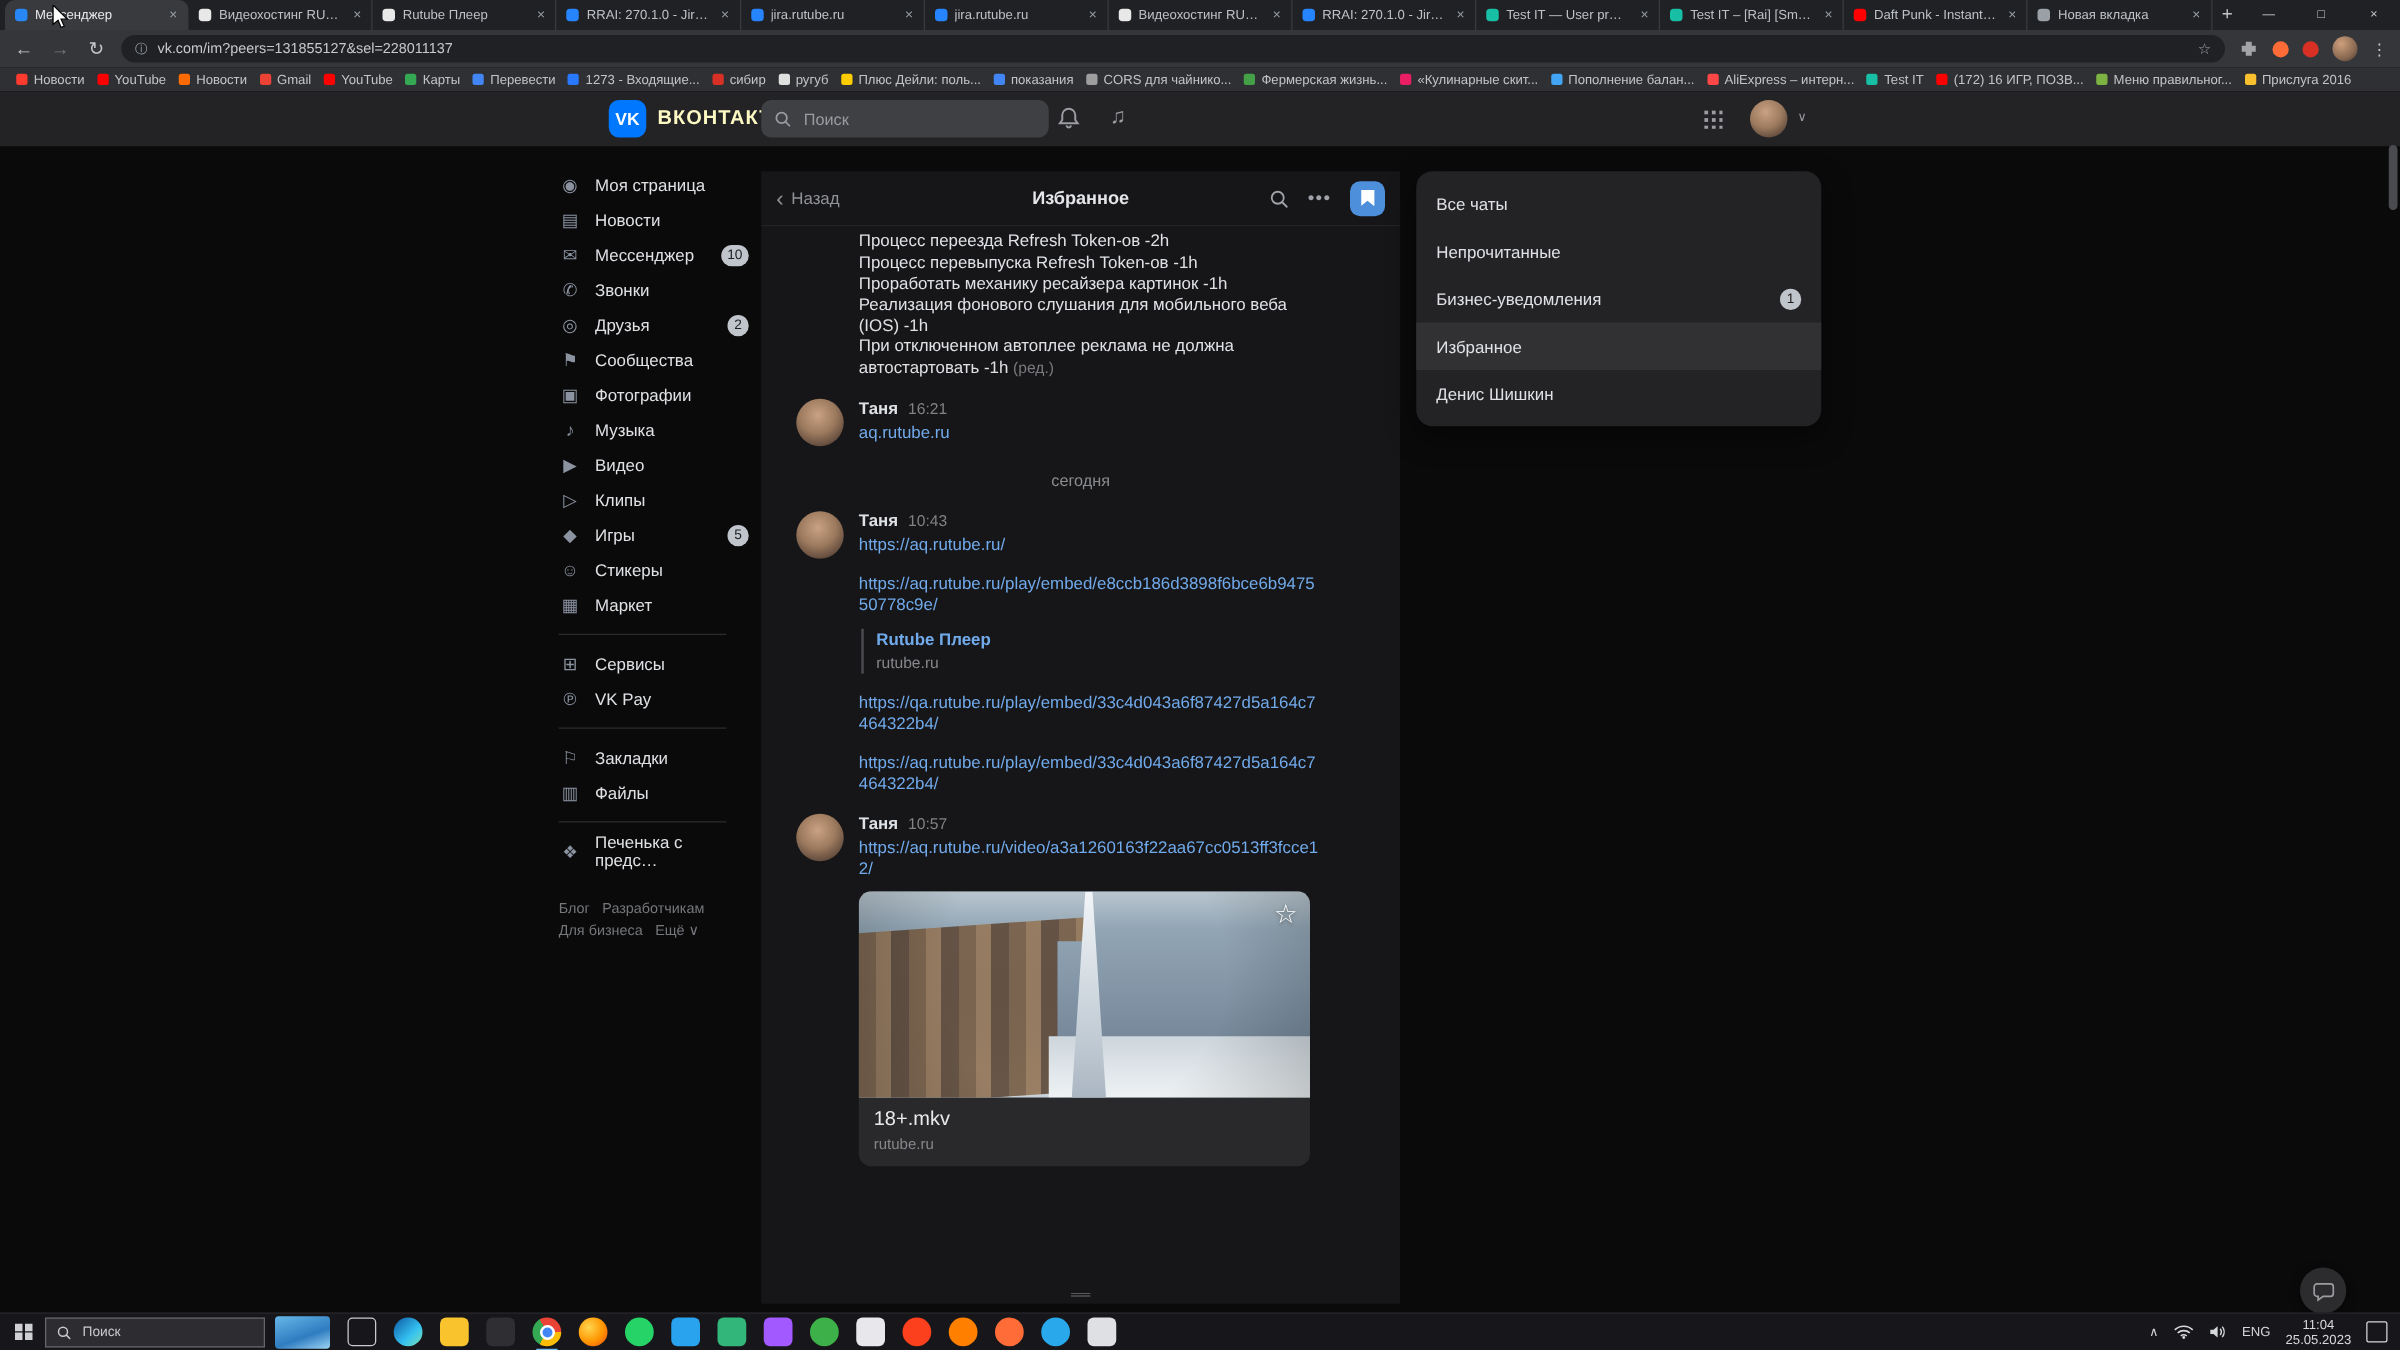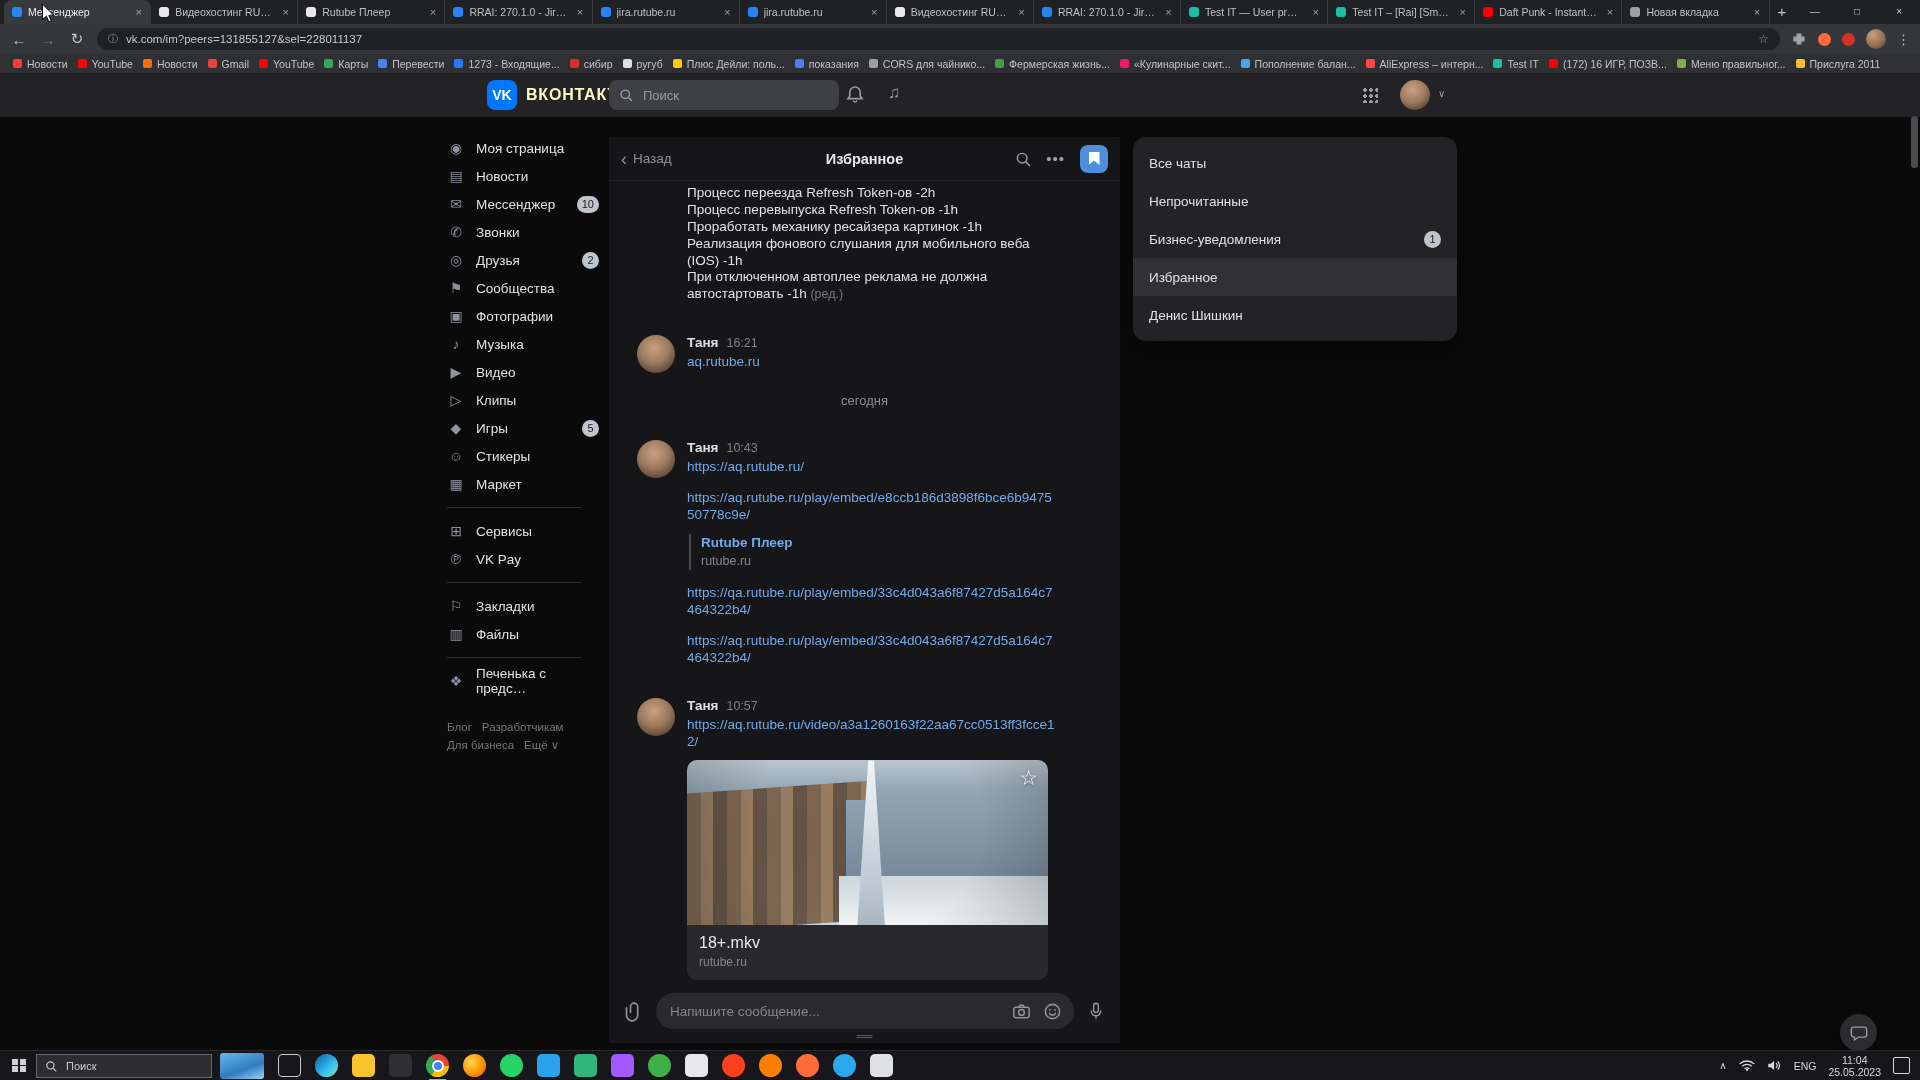--- a/index.html
+++ b/index.html
@@ -53,21 +53,21 @@
   .chat{position:absolute;left:609px;top:64px;width:511px;height:906px;background:#161618;display:flex;flex-direction:column;}
   .chat-hdr{height:43px;flex:none;display:flex;align-items:center;padding:0 12px;position:relative;border-bottom:1px solid #222225;}
   .back{display:flex;align-items:center;gap:6px;color:#8f9296;font-size:13.5px;z-index:1;}
   .back-ch{font-size:18px;line-height:1;}
   .chat-title{position:absolute;left:0;right:0;text-align:center;color:#e4e6e9;font-weight:bold;font-size:14.5px;pointer-events:none;}
   .chat-hdr-right{margin-left:auto;display:flex;align-items:center;gap:15px;z-index:1;}
   .dots3{color:#9fa2a8;font-size:15px;letter-spacing:1px;}
   .bm-btn{width:28px;height:28px;border-radius:8px;background:#4e8fdb;display:flex;align-items:center;justify-content:center;border:none;}
   .bm-shape{width:11px;height:13px;background:#fff;clip-path:polygon(0 0,100% 0,100% 100%,50% 66%,0 100%);}
   .msgs{flex:1;overflow:hidden;padding:4px 0 0 28px;}
-  .msg{display:flex;gap:12px;margin-top:32px;padding-right:40px;}
+  .msg{display:flex;gap:12px;margin-top:16px;padding-right:40px;}
   .msg .avatar{width:38px;height:38px;border-radius:50%;flex:none;background:radial-gradient(circle at 45% 35%,#caa183 0%,#9c7a5e 45%,#5c463a 80%,#3d2f27 100%);}
   .msg .body{width:368px;}
   .cont{margin-top:0;}
   .cont .body{margin-left:50px;}
   .meta{display:flex;align-items:baseline;gap:8px;margin-bottom:3px;}
   .author{color:#dde0e4;font-weight:bold;font-size:13.5px;}
   .time{color:#808285;font-size:12.5px;}
   .mtext{color:#dfe1e5;font-size:13.5px;line-height:1.25;}
   .mtext .txt{white-space:pre-line;}
   .edited{color:#77797c;font-size:12.5px;}
@@ -295,21 +295,21 @@
     <span class="bm">
         <i class="bm-ic" style="background: rgb(255, 0, 0);"></i>
         <span>(172) 16 ИГР, ПОЗВ...</span>
       </span>
     <span class="bm">
         <i class="bm-ic" style="background: rgb(124, 179, 66);"></i>
         <span>Меню правильног...</span>
       </span>
     <span class="bm">
         <i class="bm-ic" style="background: rgb(251, 192, 45);"></i>
-        <span>Прислуга 2011</span>
+        <span>Прислуга 2016</span>
       </span>
   </div>
 
   <div class="page">
 
     <div class="vk-header">
       <div class="vk-logo">
         <span class="vk-badge">VK</span>
         <span class="vk-name">ВКОНТАКТЕ</span>
       </div>
@@ -495,44 +495,20 @@
               </div>
               <div class="vcap">
                 <div class="vname">18+.mkv</div>
                 <div class="vdom">rutube.ru</div>
               </div>
             </div>
           </div>
         </div>
       </div>
 
-      <div class="chat-input">
-        <svg width="21" height="21" viewBox="0 0 21 21">
-            <path d="M7.5 11.5V5.8a3.6 3.6 0 0 1 7.2 0v8.4a5.6 5.6 0 0 1-11.2 0V6.8" fill="none" stroke="#8f9195" stroke-width="1.7" stroke-linecap="round"></path>
-          </svg>
-        <div class="field">
-          <input type="text" placeholder="Напишите сообщение..." style="">
-          <svg width="19" height="19" viewBox="0 0 20 20">
-              <rect x="2" y="5.5" width="16" height="11" rx="2" fill="none" stroke="#8f9195" stroke-width="1.6"></rect>
-              <circle cx="10" cy="11" r="3" fill="none" stroke="#8f9195" stroke-width="1.6"></circle>
-              <path d="M7.2 5.5l1.2-2h3.2l1.2 2" fill="none" stroke="#8f9195" stroke-width="1.6"></path>
-            </svg>
-          <svg width="19" height="19" viewBox="0 0 20 20">
-              <circle cx="10" cy="10" r="7.5" fill="none" stroke="#8f9195" stroke-width="1.6"></circle>
-              <circle cx="7.3" cy="8.3" r="1" fill="#8f9195"></circle>
-              <circle cx="12.7" cy="8.3" r="1" fill="#8f9195"></circle>
-              <path d="M6.8 12a3.6 3.6 0 0 0 6.4 0" fill="none" stroke="#8f9195" stroke-width="1.6" stroke-linecap="round"></path>
-            </svg>
-        </div>
-        <svg width="20" height="20" viewBox="0 0 21 21">
-            <rect x="8" y="2.5" width="5" height="9.5" rx="2.5" fill="none" stroke="#8f9195" stroke-width="1.6"></rect>
-            <path d="M5.5 10.5a5 5 0 0 0 10 0" fill="none" stroke="#8f9195" stroke-width="1.6" stroke-linecap="round"></path>
-            <line x1="10.5" y1="15.5" x2="10.5" y2="18" stroke="#8f9195" stroke-width="1.6" stroke-linecap="round"></line>
-          </svg>
-      </div>
       <div class="handle">══</div>
     </section>
 
     <aside class="filters">
       <div class="f-item">
           <span>Все чаты</span>
         </div>
       <div class="f-item">
           <span>Непрочитанные</span>
         </div>

